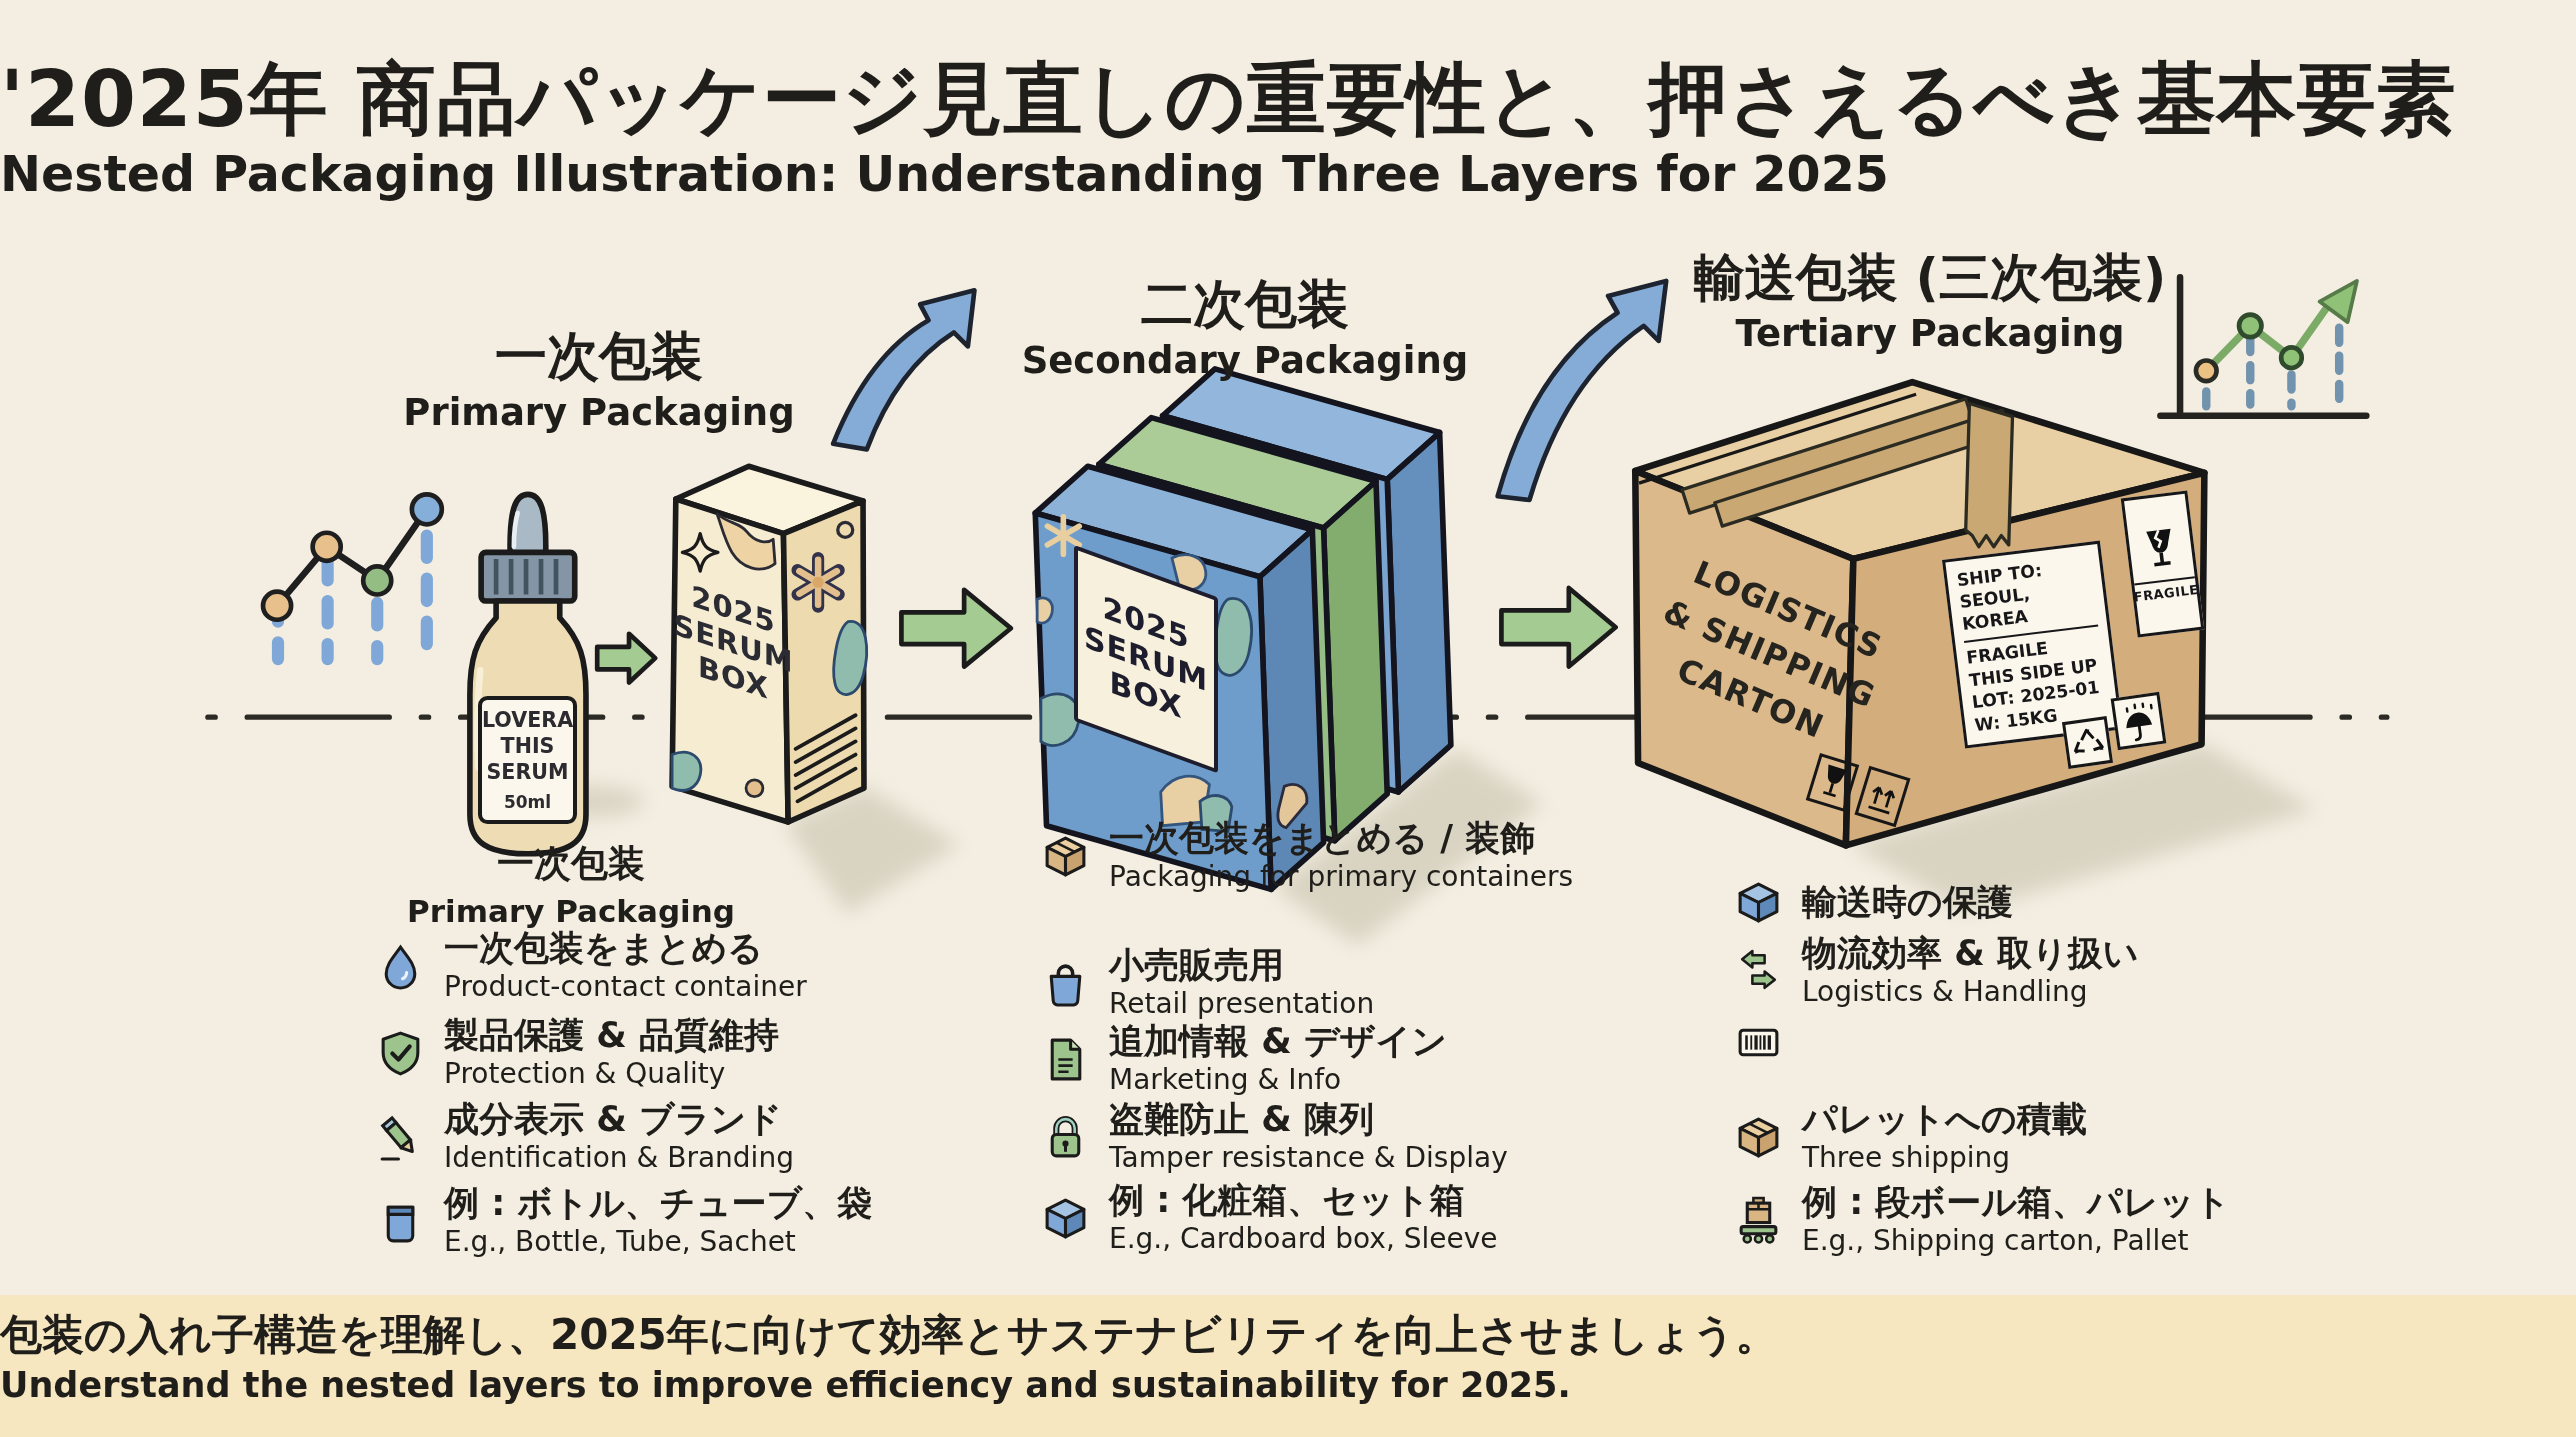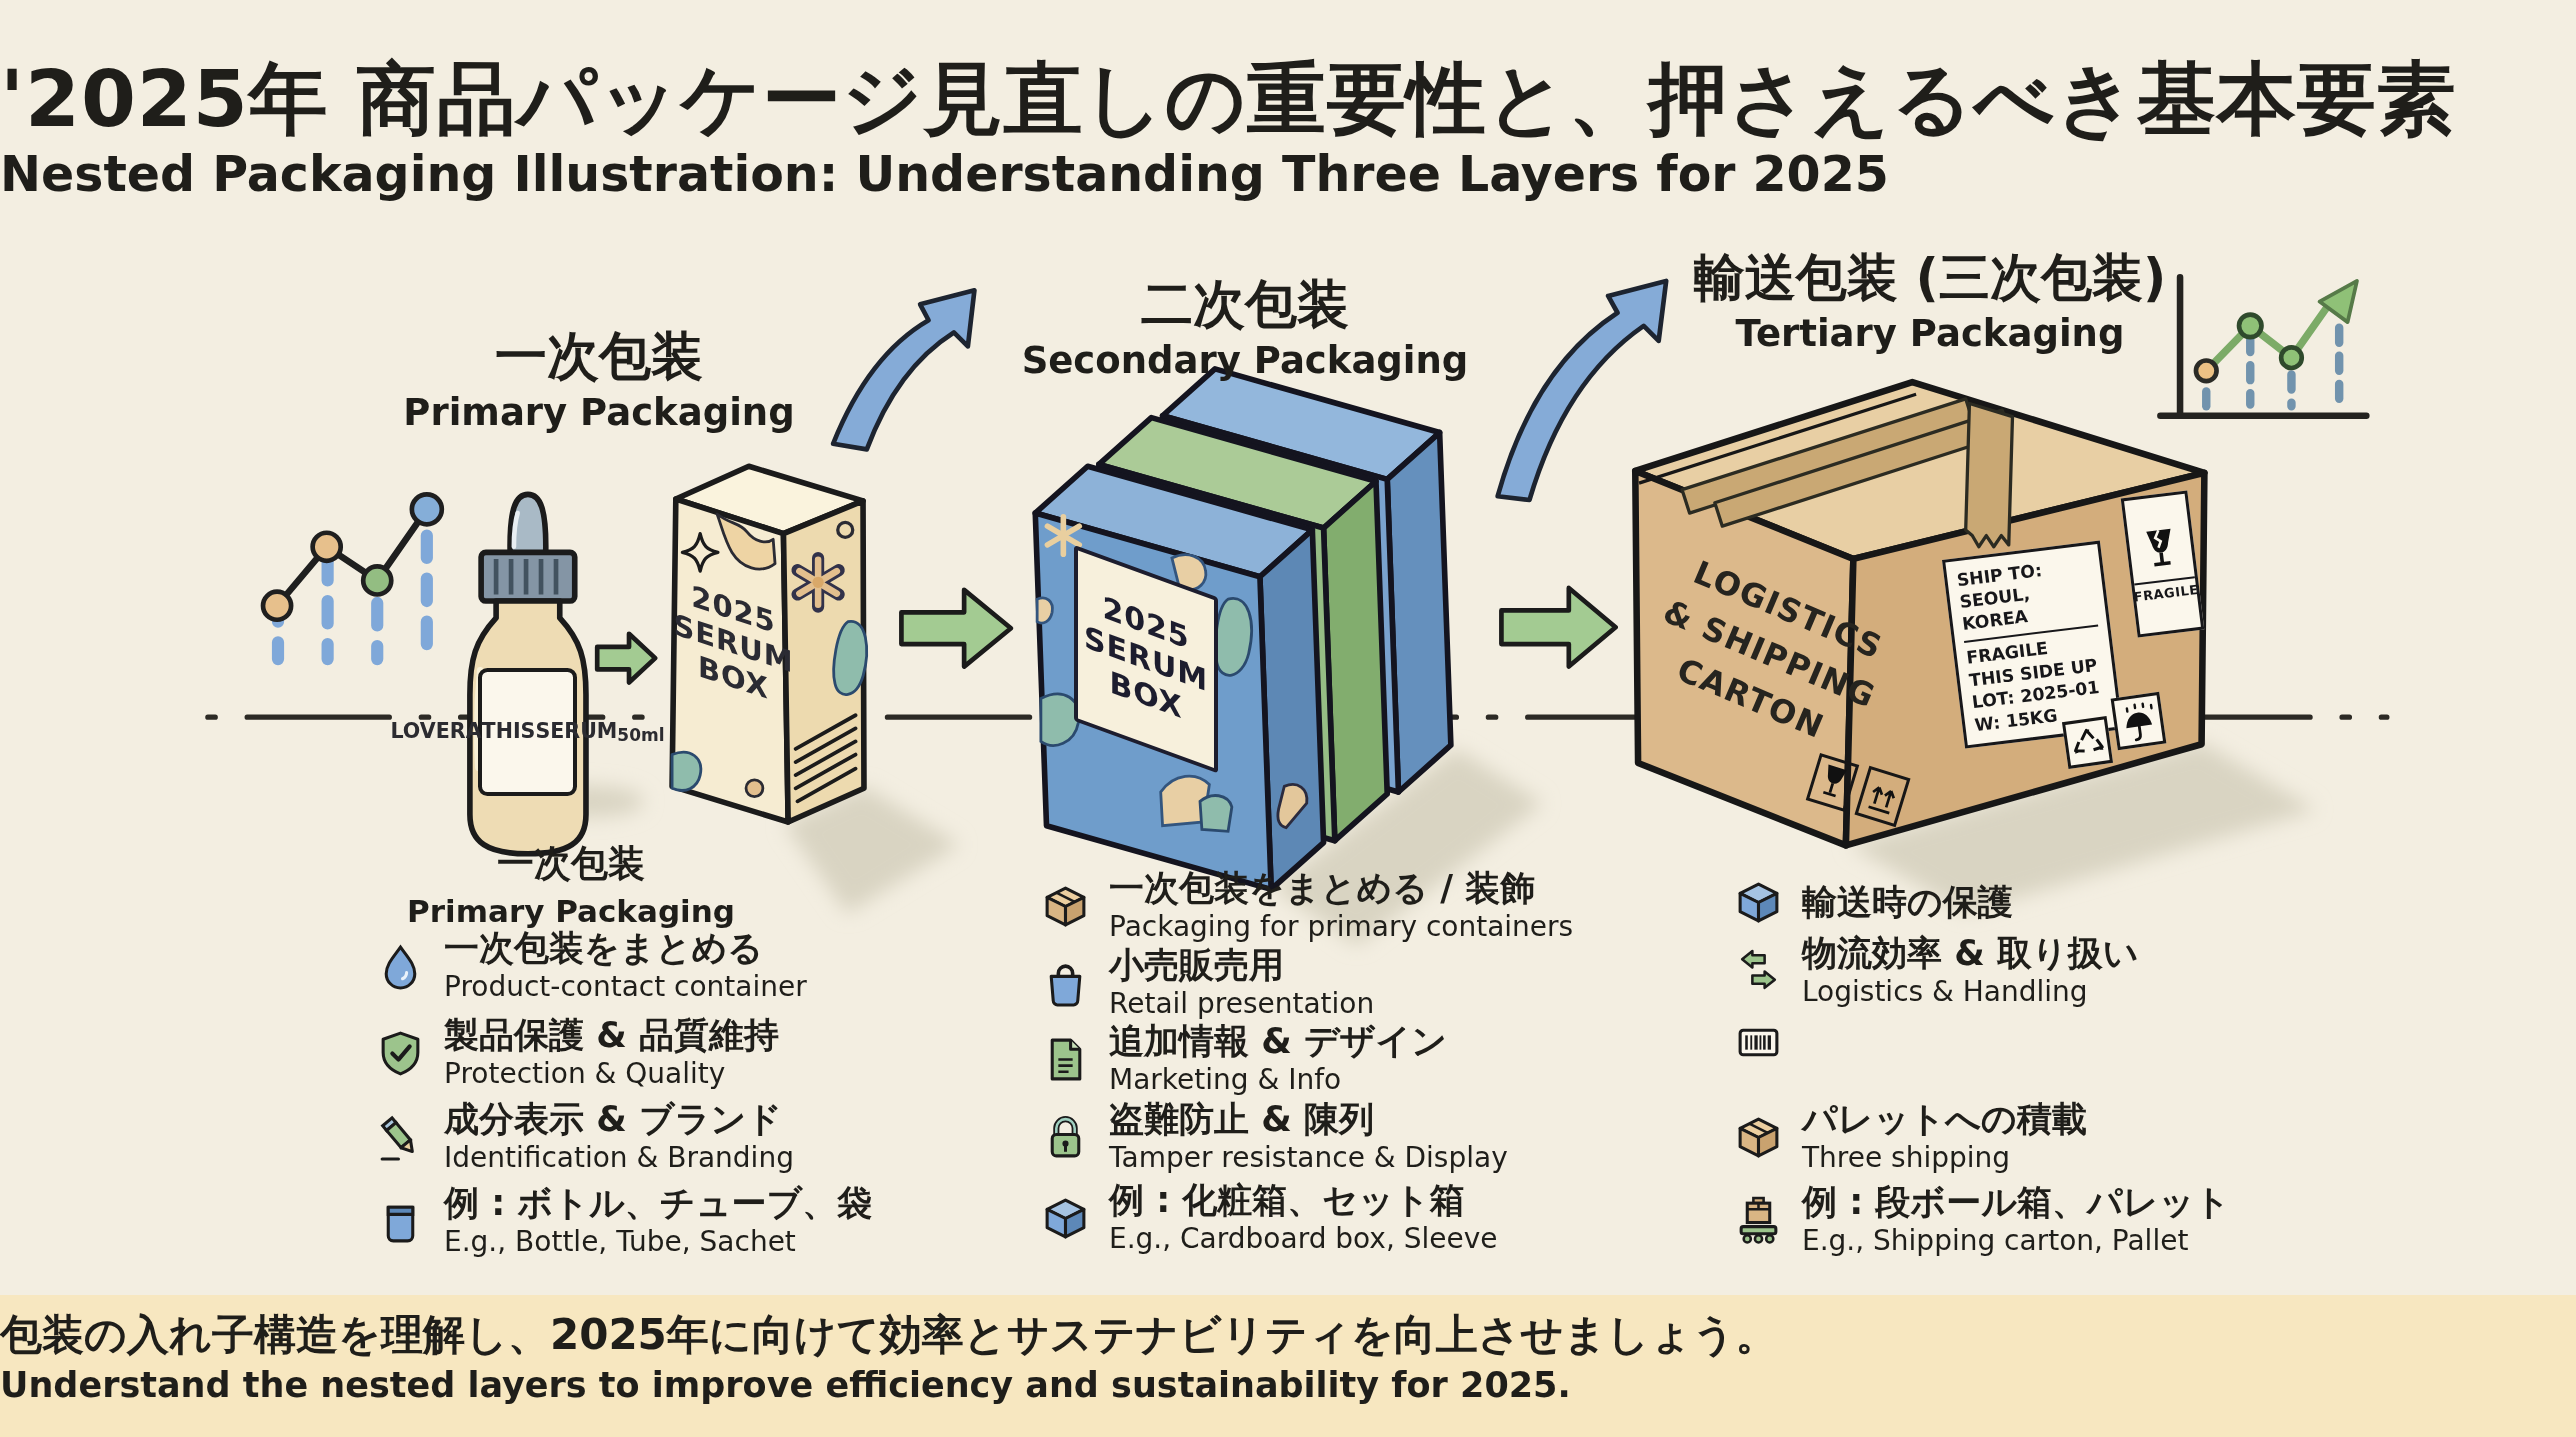--- a/index.html
+++ b/index.html
@@ -14,22 +14,22 @@
   .stage{position:absolute;text-align:center}
   .stage .jp{font-size:52px;font-weight:700;line-height:1.05}
   .stage .en{font-size:37px;font-weight:700;margin-top:7.5px}
   .caption{position:absolute;text-align:center}
   .caption .jp{font-size:37px;font-weight:700}
   .caption .en{font-size:31px;font-weight:600;margin-top:3.7px}
   .bullet{position:absolute;display:flex;align-items:center;gap:19px}
   .bullet .jp{font-size:35px;font-weight:700;line-height:1.12}
   .bullet .en{font-size:28px;font-weight:400;line-height:1.18;margin-top:1.9px}
   .bi{width:49px;height:49px;flex:none}
-  .bottle-label{position:absolute;left:478px;top:668px;width:99px;height:128px;background:#fbf7ec;
-    border:4.7px solid #1b1b1b;border-radius:9.4px;display:flex;align-items:center;
+  .bottle-label{position:absolute;left:478px;top:696px;width:99px;height:128px;background:#fbf7ec;
+    border:4.7px solid #1b1b1b;border-radius:9.4px;display:flex;flex-direction:column;align-items:center;
     justify-content:center;color:#2b2b30}
   .bottle-label .brand{font-size:20.6px;font-weight:700;line-height:1.25}
   .bottle-label .vol{font-size:17px;font-weight:600;margin-top:6.6px}
   .creambox-label{position:absolute;left:655px;top:567px;width:157px;transform:skewY(18deg);
     transform-origin:0 0;text-align:center;color:#2b2b33}
   .creambox-label div{font-size:29px;font-weight:700;line-height:1.18;letter-spacing:0.9px}
   .bluebox-label{position:absolute;left:1074px;top:545px;width:144px;height:176px;transform:skewY(20deg);
     transform-origin:0 0;background:#f7f0dc;border:4.7px solid #1d1d2e;border-radius:3.7px;display:flex;
     flex-direction:column;align-items:center;justify-content:center;color:#1d1d2e}
   .bluebox-label div{font-size:30px;font-weight:700;line-height:1.2;letter-spacing:0.9px}
@@ -299,21 +299,21 @@
     <svg class="bi" viewBox="0 0 48 48">
       <path d="M12 10h24v28c0 3-2 5-5 5H17c-3 0-5-2-5-5Z" fill="#7fa8d9" stroke="#1b1b1b" stroke-width="3" stroke-linejoin="round"></path>
       <path d="M12 10h24v7H12Z" fill="#5d88b8" stroke="#1b1b1b" stroke-width="3"></path>
     </svg>
     <div>
         <div class="jp">例 : ボトル、チューブ、袋</div>
          <div class="en">E.g., Bottle, Tube, Sachet</div>
       </div>
   </div>
 
-  <div class="bullet" style="left:1041px;top:869px">
+  <div class="bullet" style="left:1041px;top:819px">
     <svg class="bi" viewBox="0 0 48 48">
       <path d="M6 15 24 6l18 9-18 9Z" fill="#eccfa0" stroke="#1b1b1b" stroke-width="3" stroke-linejoin="round"></path>
       <path d="M6 15v18l18 9V24Z" fill="#d9b584" stroke="#1b1b1b" stroke-width="3" stroke-linejoin="round"></path>
       <path d="M42 15v18l-18 9V24Z" fill="#c9a26f" stroke="#1b1b1b" stroke-width="3" stroke-linejoin="round"></path>
       <path d="M15 10.5 33 19.5" stroke="#1b1b1b" stroke-width="2.5" fill="none"></path>
     </svg>
     <div>
         <div class="jp">一次包装をまとめる / 装飾</div>
          <div class="en">Packaging for primary containers</div>
       </div>

